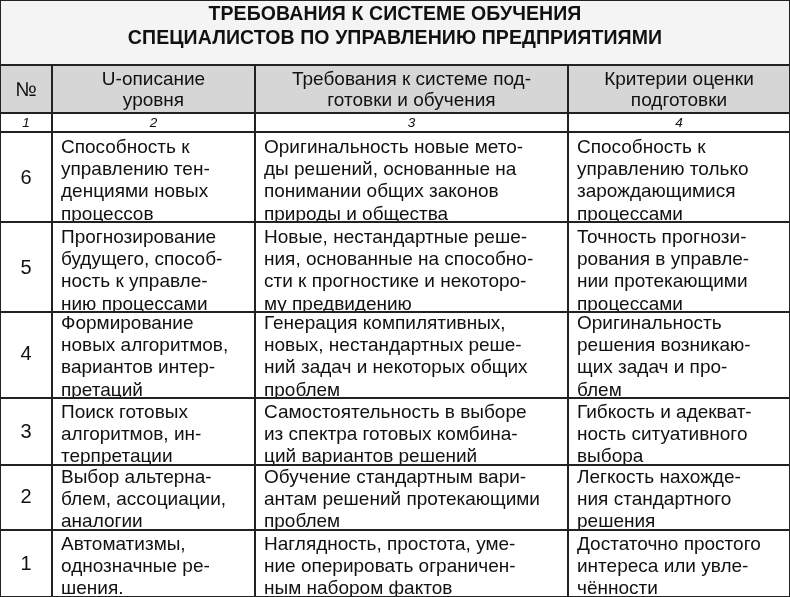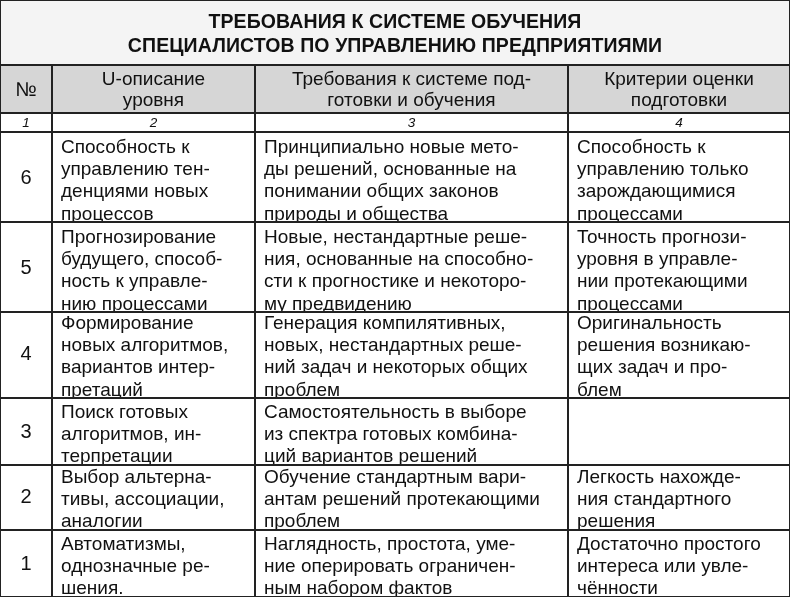--- a/index.html
+++ b/index.html
@@ -13,21 +13,21 @@
       color: #111;
     }
     .title {
       position: absolute; left: 0; top: 0; width: 788px; height: 65px;
       background: #f4f4f4;
       border-bottom: 2px solid #222;
       text-align: center;
       font-weight: bold;
       font-size: 19.5px;
       line-height: 24px;
-      padding-top: 8px;
+      padding-top: 0;
       box-sizing: border-box;
       letter-spacing: 0.1px;
     }
     .title div { white-space: nowrap; }
     .row { position: absolute; left: 0; width: 788px; box-sizing: border-box; border-bottom: 2px solid #222; }
     .row.last { border-bottom: none; }
     .cell { position: absolute; top: 0; bottom: 0; box-sizing: border-box; overflow: hidden; }
     .c1 { left: 0; width: 52px; border-right: 2px solid #222; }
     .c2 { left: 52px; width: 203px; border-right: 2px solid #222; }
     .c3 { left: 255px; width: 313px; border-right: 2px solid #222; }
@@ -75,42 +75,42 @@
     <div class="cell c3">3</div>
     <div class="cell c4">4</div>
   </div>
 
   <div class="row body" style="top:132px;height:90px;">
     <div class="cell c1">6</div>
     <div class="cell c2">Способность к
 управлению тен-
 денциями новых
 процессов</div>
-    <div class="cell c3">Принципиально новые мето-
+    <div class="cell c3">Оригинальность новые мето-
 ды решений, основанные на
 понимании общих законов
 природы и общества</div>
     <div class="cell c4">Способность к
 управлению только
 зарождающимися
 процессами</div>
   </div>
 
   <div class="row body" style="top:222px;height:90px;">
     <div class="cell c1">5</div>
     <div class="cell c2">Прогнозирование
 будущего, способ-
 ность к управле-
 нию процессами</div>
     <div class="cell c3">Новые, нестандартные реше-
 ния, основанные на способно-
 сти к прогностике и некоторо-
 му предвидению</div>
     <div class="cell c4">Точность прогнози-
-уровня в управле-
+рования в управле-
 нии протекающими
 процессами</div>
   </div>
 
   <div class="row body" style="top:308px;height:90px;">
     <div class="cell c1">4</div>
     <div class="cell c2">Формирование
 новых алгоритмов,
 вариантов интер-
 претаций</div>
@@ -125,26 +125,29 @@
   </div>
 
   <div class="row body" style="top:397px;height:68px;">
     <div class="cell c1">3</div>
     <div class="cell c2">Поиск готовых
 алгоритмов, ин-
 терпретации</div>
     <div class="cell c3">Самостоятельность в выборе
 из спектра готовых комбина-
 ций вариантов решений</div>
+    <div class="cell c4">Гибкость и адекват-
+ность ситуативного
+выбора</div>
   </div>
 
   <div class="row body" style="top:462px;height:68px;">
     <div class="cell c1">2</div>
     <div class="cell c2">Выбор альтерна-
-тивы, ассоциации,
+блем, ассоциации,
 аналогии</div>
     <div class="cell c3">Обучение стандартным вари-
 антам решений протекающими
 проблем</div>
     <div class="cell c4">Легкость нахожде-
 ния стандартного
 решения</div>
   </div>
 
   <div class="row body last" style="top:529px;height:66px;">

